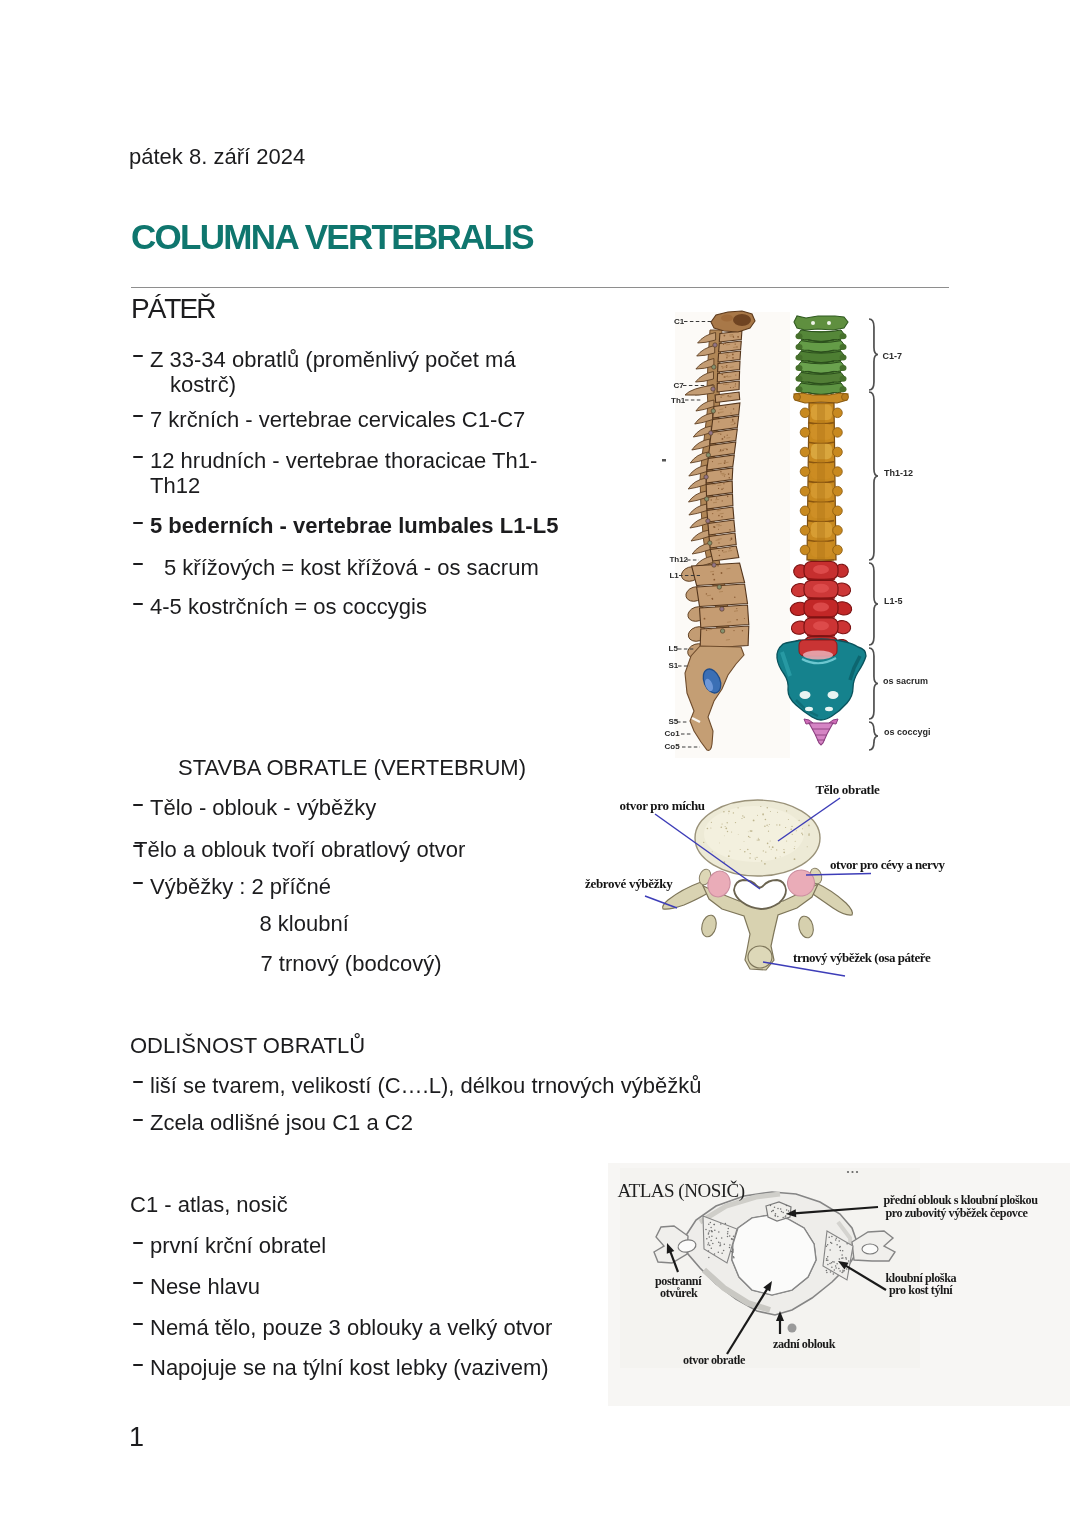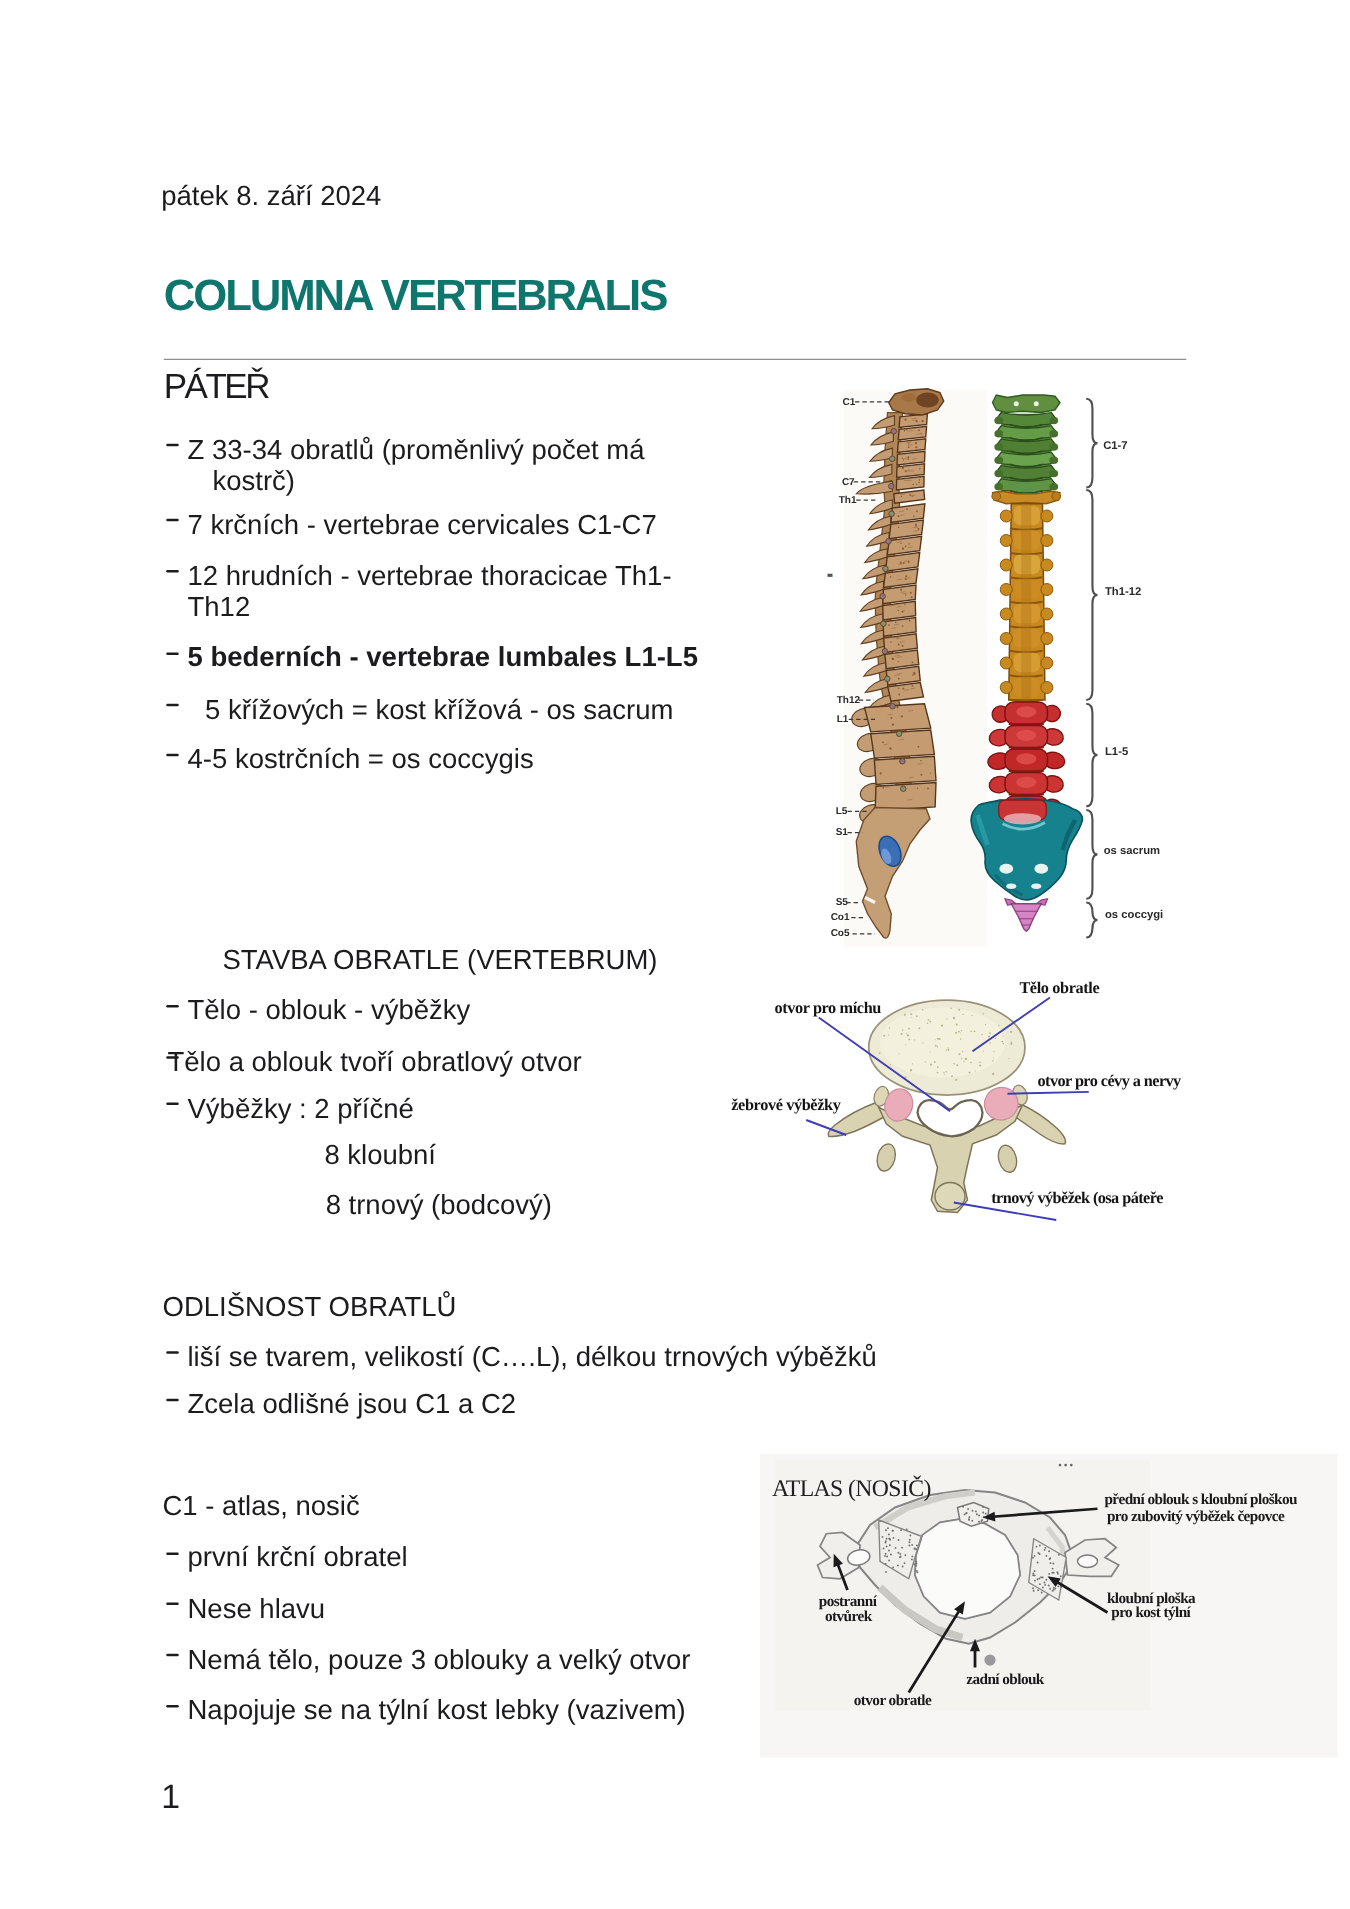--- a/index.html
+++ b/index.html
@@ -45,21 +45,21 @@
 <div class="dash" style="left:133px;top:803.8px;"></div>
 <div class="t b" style="left:150px;top:797px;">Tělo - oblouk - výběžky</div>
 
 <div class="dash" style="left:133px;top:845.3px;"></div>
 <div class="t b" style="left:134px;top:838.5px;">Tělo a oblouk tvoří obratlový otvor</div>
 
 <div class="dash" style="left:133px;top:882.3px;"></div>
 <div class="t b" style="left:150px;top:875.5px;">Výběžky : 2 příčné</div>
 
 <div class="t b" style="left:259.5px;top:912.5px;">8 kloubní</div>
-<div class="t b" style="left:260.5px;top:953px;">8 trnový (bodcový)</div>
+<div class="t b" style="left:260.5px;top:953px;">7 trnový (bodcový)</div>
 
 <div class="t b" style="left:130px;top:1035px;">ODLIŠNOST OBRATLŮ</div>
 
 <div class="dash" style="left:133px;top:1081.3px;"></div>
 <div class="t b" style="left:150px;top:1074.5px;">liší se tvarem, velikostí (C….L), délkou trnových výběžků</div>
 
 <div class="dash" style="left:133px;top:1118.8px;"></div>
 <div class="t b" style="left:150px;top:1112px;">Zcela odlišné jsou C1 a C2</div>
 
 <div class="t b" style="left:130px;top:1193.5px;">C1 - atlas, nosič</div>

